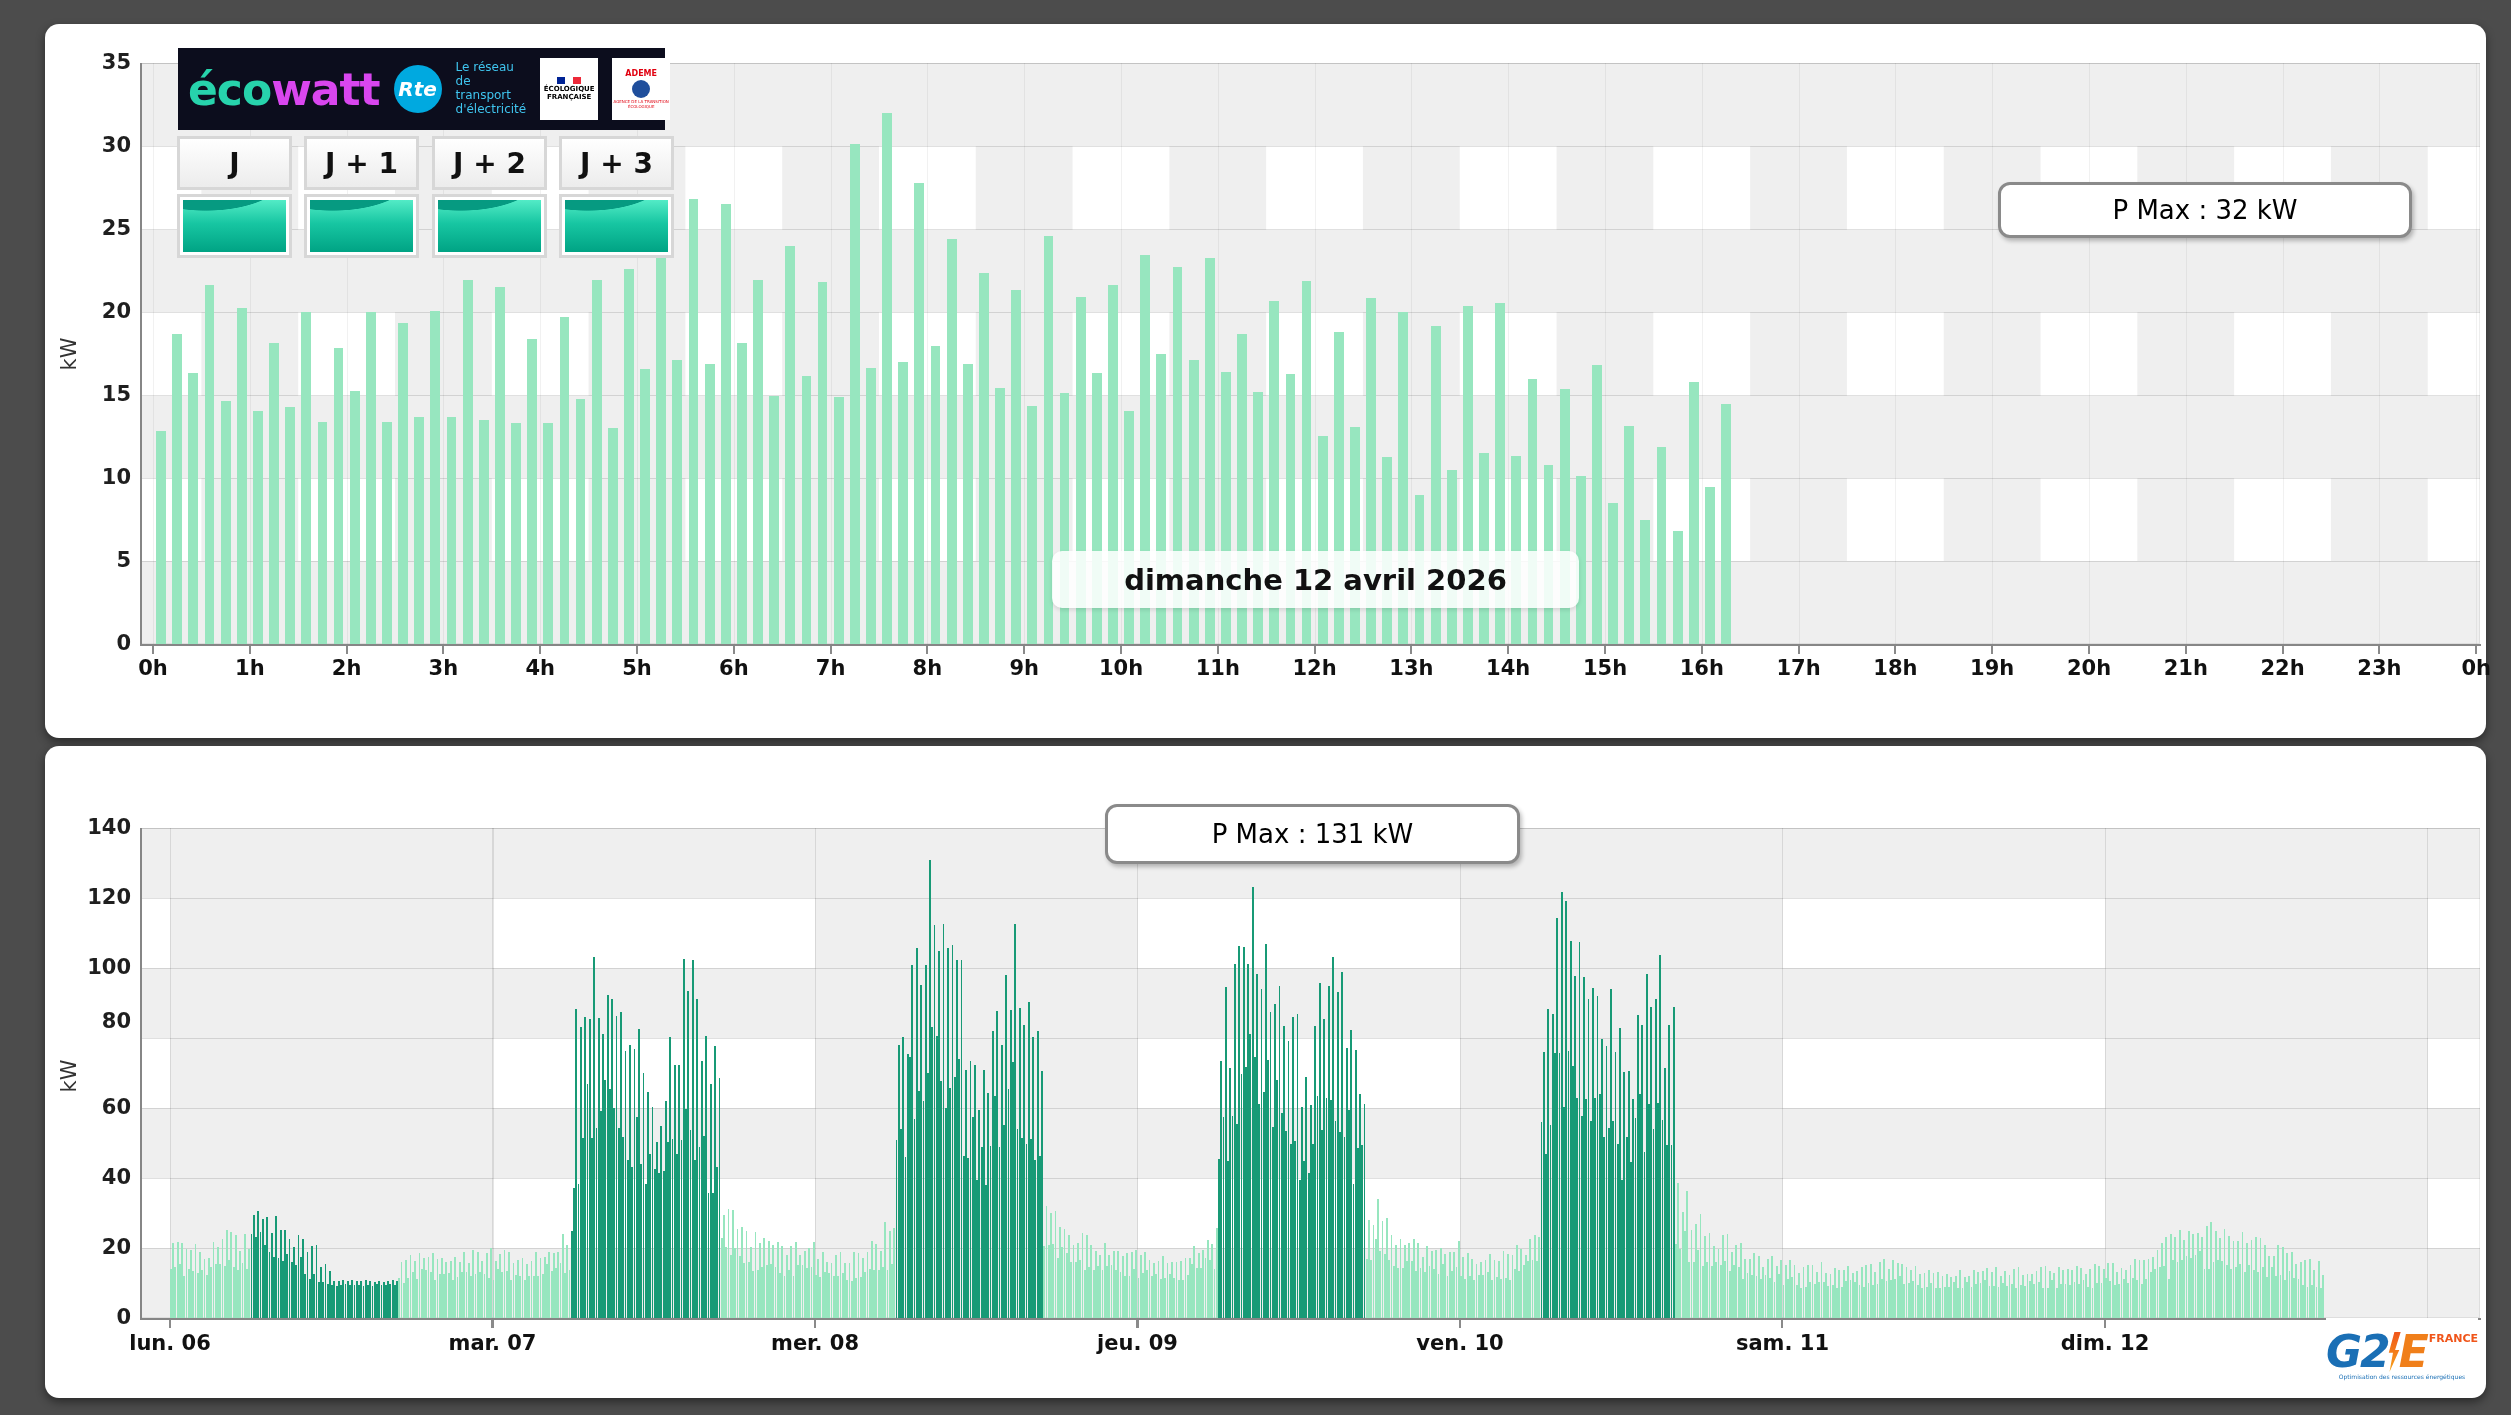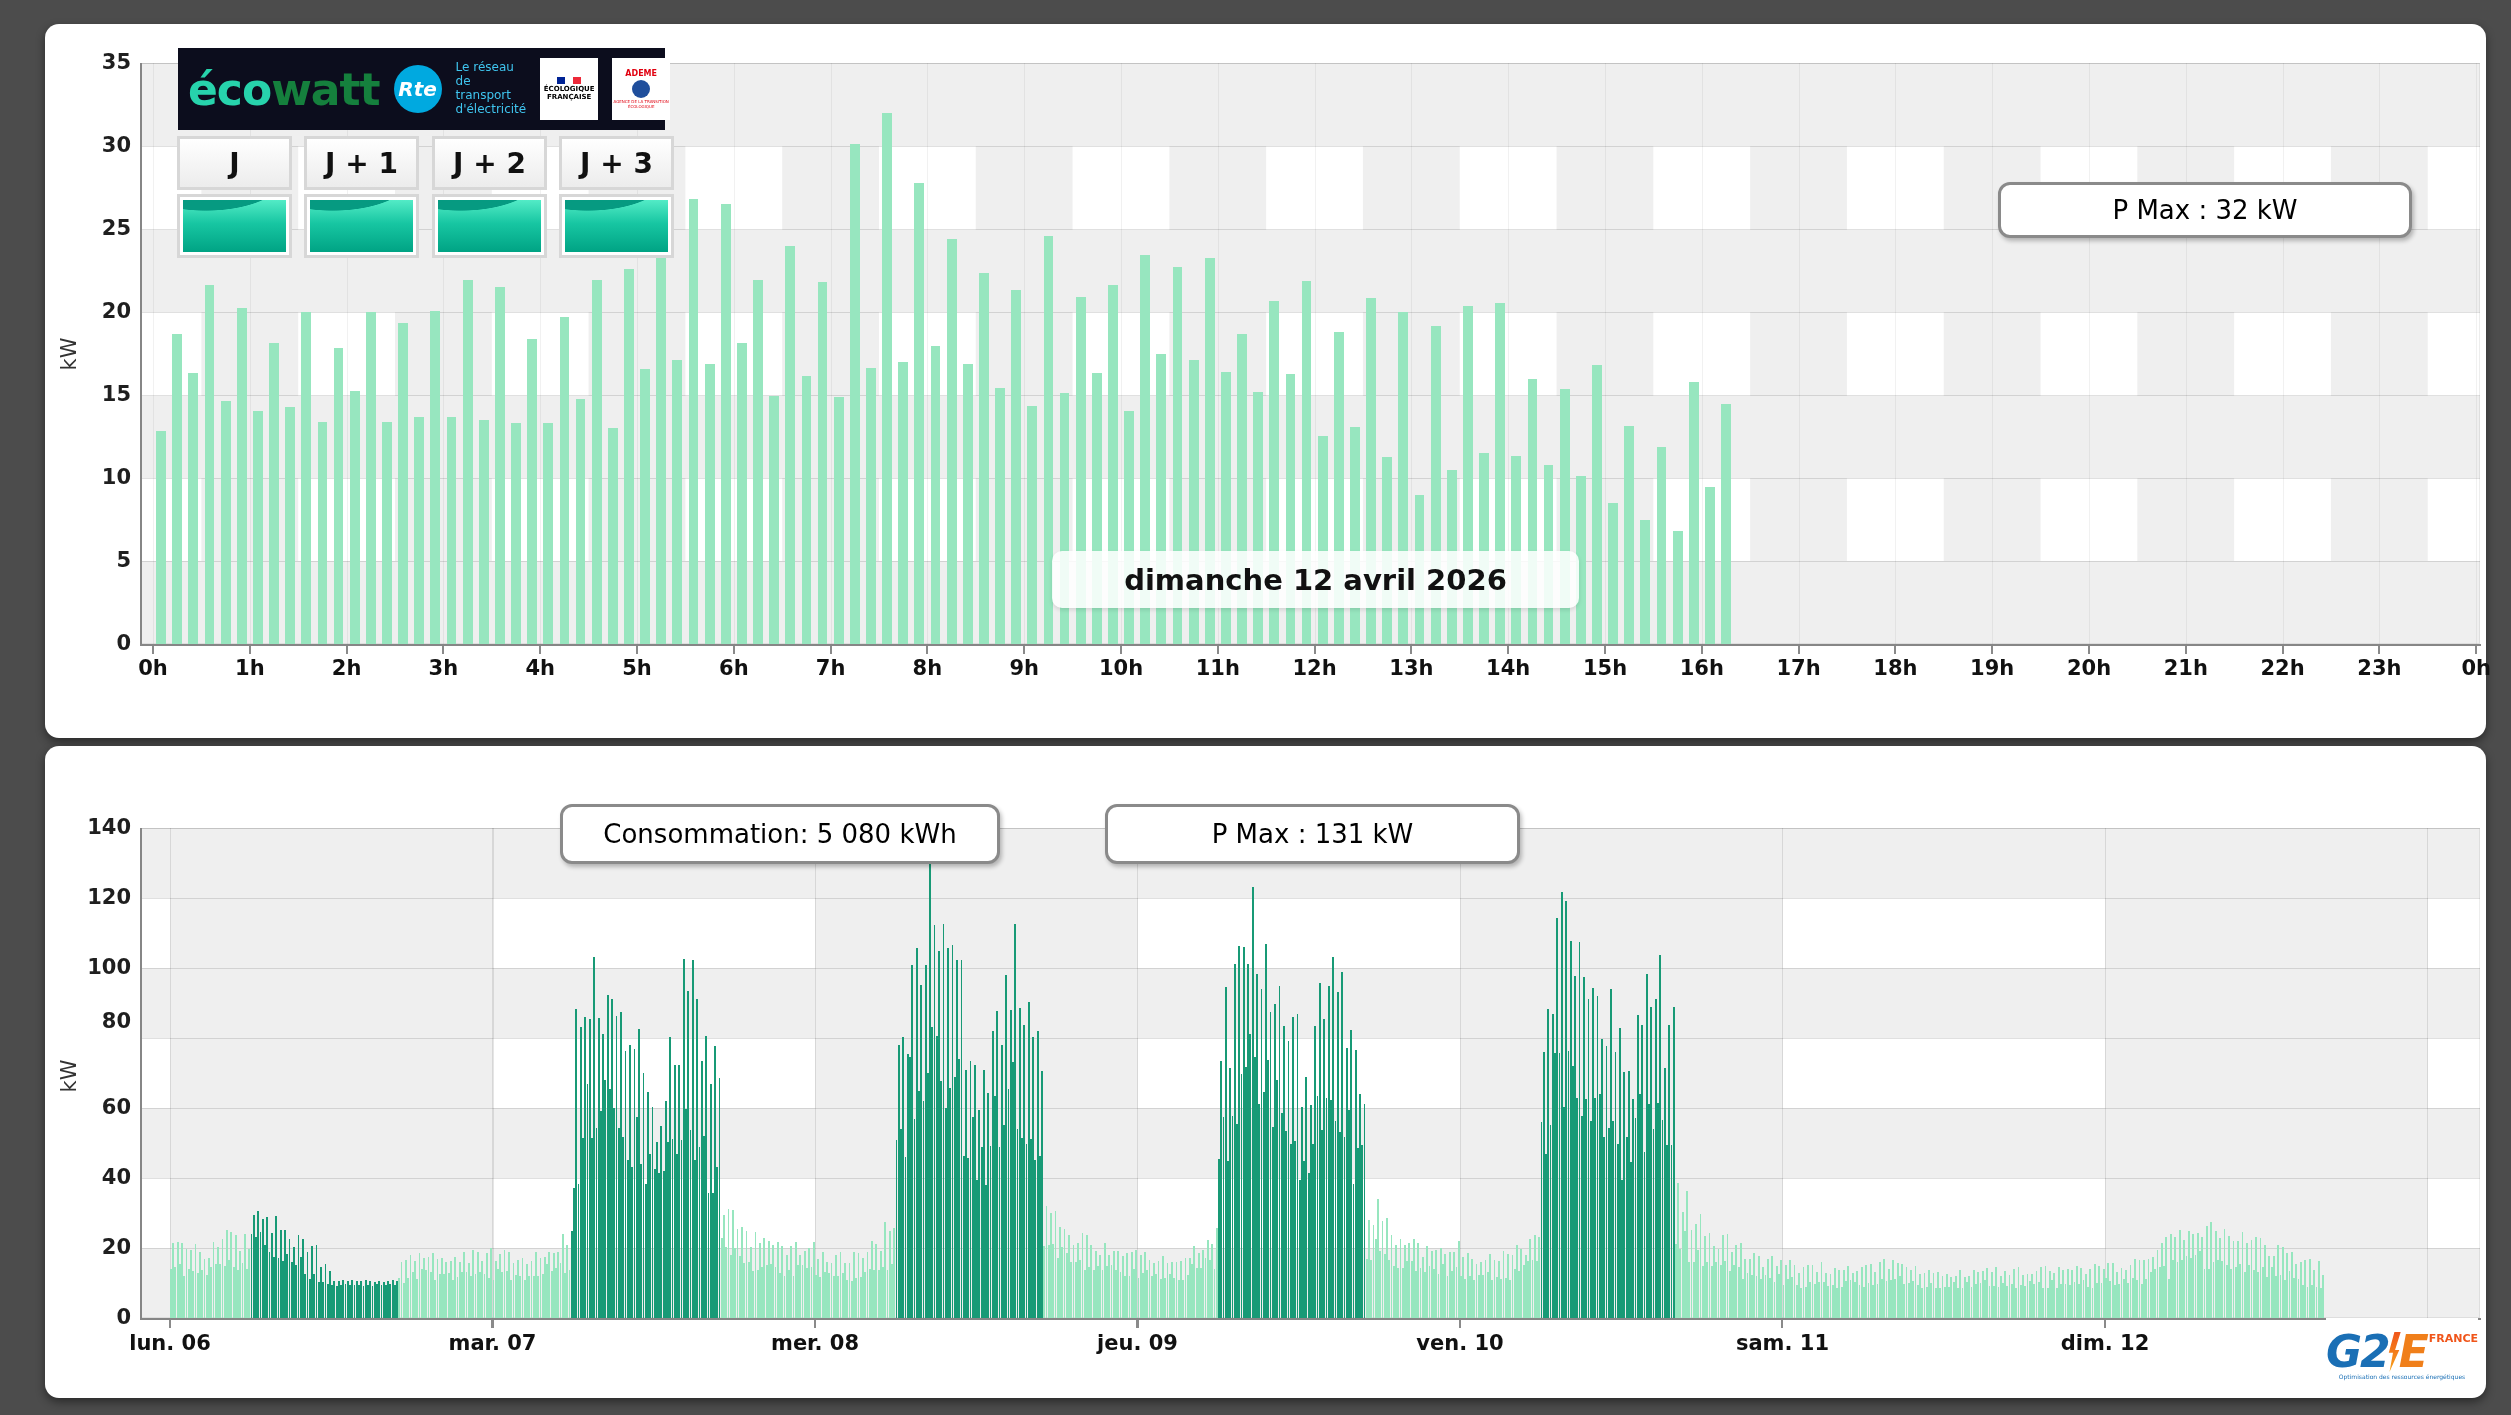--- a/index.html
+++ b/index.html
@@ -58,21 +58,21 @@
     border-radius:10px; display:flex; align-items:center; justify-content:center;
     font-size:29px; font-weight:700; color:#111; z-index:6;
     box-shadow:0 2px 4px rgba(0,0,0,0.12); }
 
   
   #ecowatt-banner { position:absolute; left:133px; top:24px; width:487px; height:82px;
     background:#0c0d1d; display:flex; align-items:center; gap:14px;
     padding:0 10px; z-index:7; }
   .ecowatt-word { font-size:44px; font-weight:700; letter-spacing:-1px; }
   .ecowatt-word .eco { color:#27d3ac; }
-  .ecowatt-word .watt { color:#15803d; }
+  .ecowatt-word .watt { color:#d946ef; }
   .rte-circle { width:48px; height:48px; border-radius:50%; background:#00a9e0;
     color:#fff; font-weight:700; font-style:italic; font-size:20px;
     display:flex; align-items:center; justify-content:center; flex:none; }
   .rte-tagline { font-size:12px; line-height:1.15; color:#3fc5ef; }
   .mini-box { background:#fff; width:58px; height:62px; flex:none;
     display:flex; flex-direction:column; align-items:center; justify-content:center;
     gap:2px; overflow:hidden; }
   .rf-flag { width:24px; height:7px;
     background:linear-gradient(90deg,#002395 0 33%,#fff 33% 66%,#ed2939 66%); }
   .rf-text { font-size:7px; font-weight:700; color:#000; text-align:center; line-height:1.1; }
@@ -1261,21 +1261,20 @@
       <div class="bar" style="left: 2180px; width: 1.8px; height: 30.2103px; background: rgb(151, 230, 191);"></div>
       <div class="bar" style="left: 2182.24px; width: 1.8px; height: 43.105px; background: rgb(151, 230, 191);"></div>
     </div>
   <div class="axis-y" style="left:95px; top:82px; height:492px;"></div>
   <div class="axis-x" style="left:95px; top:572px; width:2341px;"></div>
   <div class="tick-strip" style="left:95px; top:574px; width:2340px;
        background:repeating-linear-gradient(90deg,#8a8a8a 0 2px, transparent 2px 322.5px);
        background-position:29px 0;"></div>
   <div class="axis-unit" style="left:8px; top:318px;">kW</div>
 
-  <div class="stat-box" style="left:515px; top:58px; width:440px; height:60px;">Consommation: 5 080 kWh</div>
   <div class="stat-box" style="left:1060px; top:58px; width:415px; height:60px;">P Max :  131 kW</div>
 
   <div id="g2e-logo">
     <div class="g2e-row">
       <span class="g2e-g2">G2</span>
       <span class="g2e-bolt"></span>
       <span class="g2e-e">E</span>
       <span class="g2e-france">FRANCE</span>
     </div>
     <div class="g2e-tagline">Optimisation des ressources énergétiques</div>

